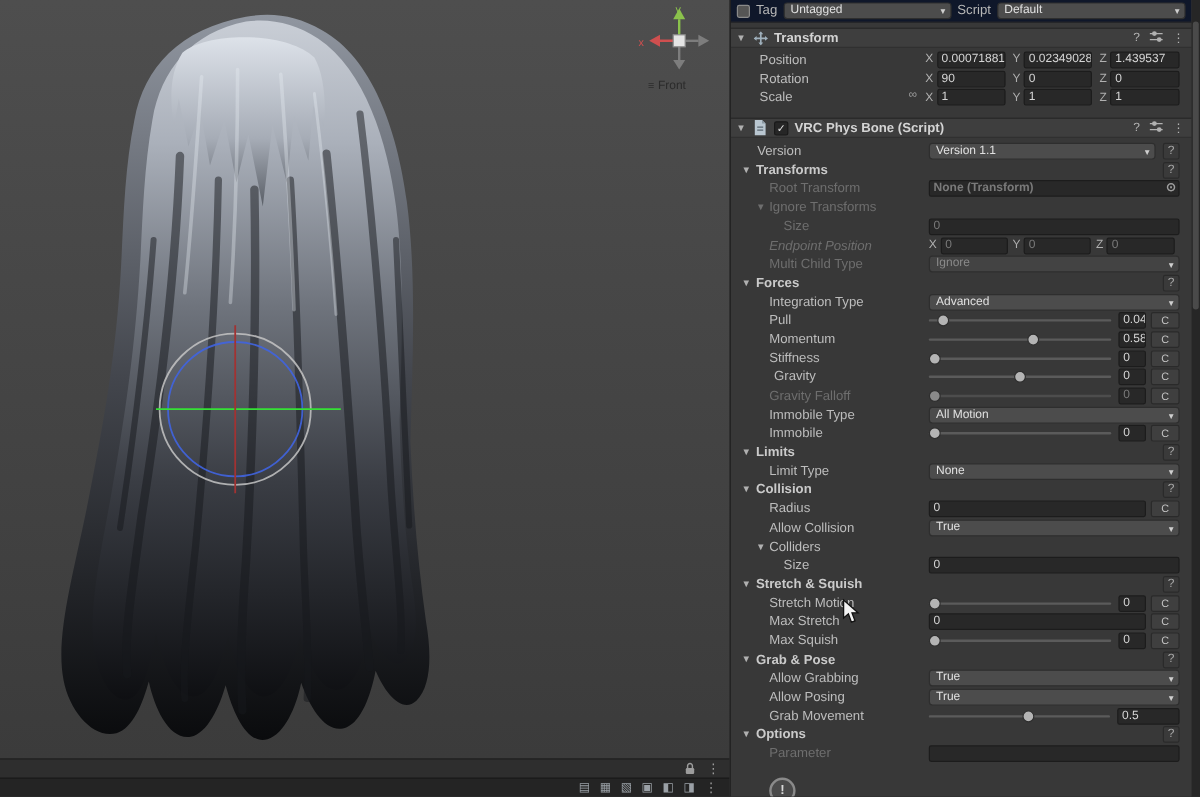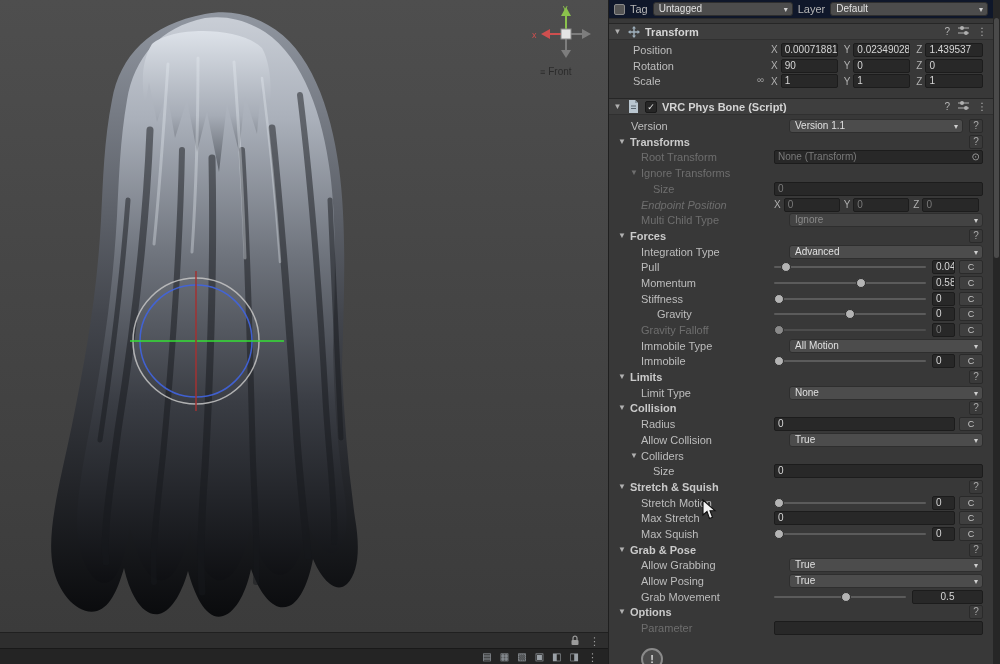--- a/index.html
+++ b/index.html
@@ -61,33 +61,33 @@
   .field { background:#282828; border:1px solid #1c1c1c; border-radius:2px; height:14px; line-height:12px;
            padding:0 3px; color:#d6d6d6; font-size:10px; overflow:hidden; white-space:nowrap; }
   .axf { flex:1; min-width:0; }
 
   .pb-rows { padding:3px 0 0; }
   .pb-row { height:15.7px; position:relative; }
   .pb-label { position:absolute; top:2px; color:#bdbdbd; white-space:nowrap; }
   .sect { font-weight:bold; color:#cacaca; }
   .tri { position:absolute; top:3px; font-size:8px; color:#b0b0b0; }
   .ctrl { position:absolute; left:165px; right:10px; top:1px; height:14px; display:flex; align-items:center; }
-  .ctrl .dropdown { flex:1;margin-left:15px; }
+  .ctrl .dropdown { flex:1; }
   .help-btn { width:14px; height:14px; margin-left:6px; background:#3a3a3a; border:1px solid #2a2a2a;
               border-radius:2px; color:#a8a8a8; font-size:10px; text-align:center; line-height:12px; flex:none; }
   .sect-help { margin-left:auto; }
   .c-btn { width:24px; height:14px; margin-left:4px; background:#3f3f3f; border:1px solid #2a2a2a;
            border-radius:2px; color:#c4c4c4; font-size:9px; text-align:center; line-height:12px; flex:none; }
   .slider-track { flex:1; height:2px; background:#5b5b5b; position:relative; border-radius:1px; margin-right:6px; }
   .slider-handle { position:absolute; top:-4px; width:10px; height:10px; background:#b4b4b4;
                    border:1px solid #2e2e2e; border-radius:50%; }
   .sliderfield { width:23px; flex:none; }
-  .sliderfield.wide { width:71px;text-align:center; }
+  .sliderfield.wide { width:52px; }
   .numfield { flex:1; }
-  .objfield { flex:1; color:#8c8c8c; position:relative; padding-right:0; }
+  .objfield { flex:1; color:#8c8c8c; position:relative; padding-right:0;font-weight:bold; }
   .picker { position:absolute; right:2px; top:0; font-size:10px; color:#9e9e9e; }
   .v3g { flex:1; display:flex; align-items:center; gap:3px; margin-right:4px; min-width:0; }
 
   .pb-row.disabled .pb-label { color:#6e6e6e; }
   .pb-row.disabled .tri { color:#6e6e6e; }
   .pb-row.disabled .field { color:#7a7a7a; }
   .pb-row.disabled .dropdown { background:#434343; color:#8a8a8a; }
   .pb-row.disabled .slider-handle { background:#8a8a8a; }
   .pb-row.disabled .slider-track { background:#4d4d4d; }
 
@@ -196,21 +196,21 @@
 
   <aside class="inspector">
 
     <div class="tagbar">
       <span class="go-icon"></span>
       <span class="lbl">Tag</span>
       <div class="dropdown tag-dd">
         <span>Untagged</span>
         <span class="caret">▾</span>
       </div>
-      <span class="lbl">Layer</span>
+      <span class="lbl">Script</span>
       <div class="dropdown layer-dd">
         <span>Default</span>
         <span class="caret">▾</span>
       </div>
     </div>
 
     <section>
       <div class="comp-header">
         <span class="tri-h">▼</span>
         <span class="cicon">
@@ -406,21 +406,21 @@
             <span class="pb-label" style="left: 32px;">Stiffness</span>
             <div class="ctrl">
               <div class="slider-track">
                 <span class="slider-handle" style="left: calc(0% + 0px);"></span>
               </div>
               <div class="field sliderfield">0</div>
               <div class="c-btn">C</div>
             </div>
           </div>
           <div class="pb-row">
-            <span class="pb-label" style="left: 48px;">Gravity</span>
+            <span class="pb-label" style="left: 36px;">Gravity</span>
             <div class="ctrl">
               <div class="slider-track">
                 <span class="slider-handle" style="left: calc(50% - 5px);"></span>
               </div>
               <div class="field sliderfield">0</div>
               <div class="c-btn">C</div>
             </div>
           </div>
           <div class="pb-row disabled">
             <span class="pb-label" style="left: 32px;">Gravity Falloff</span>

